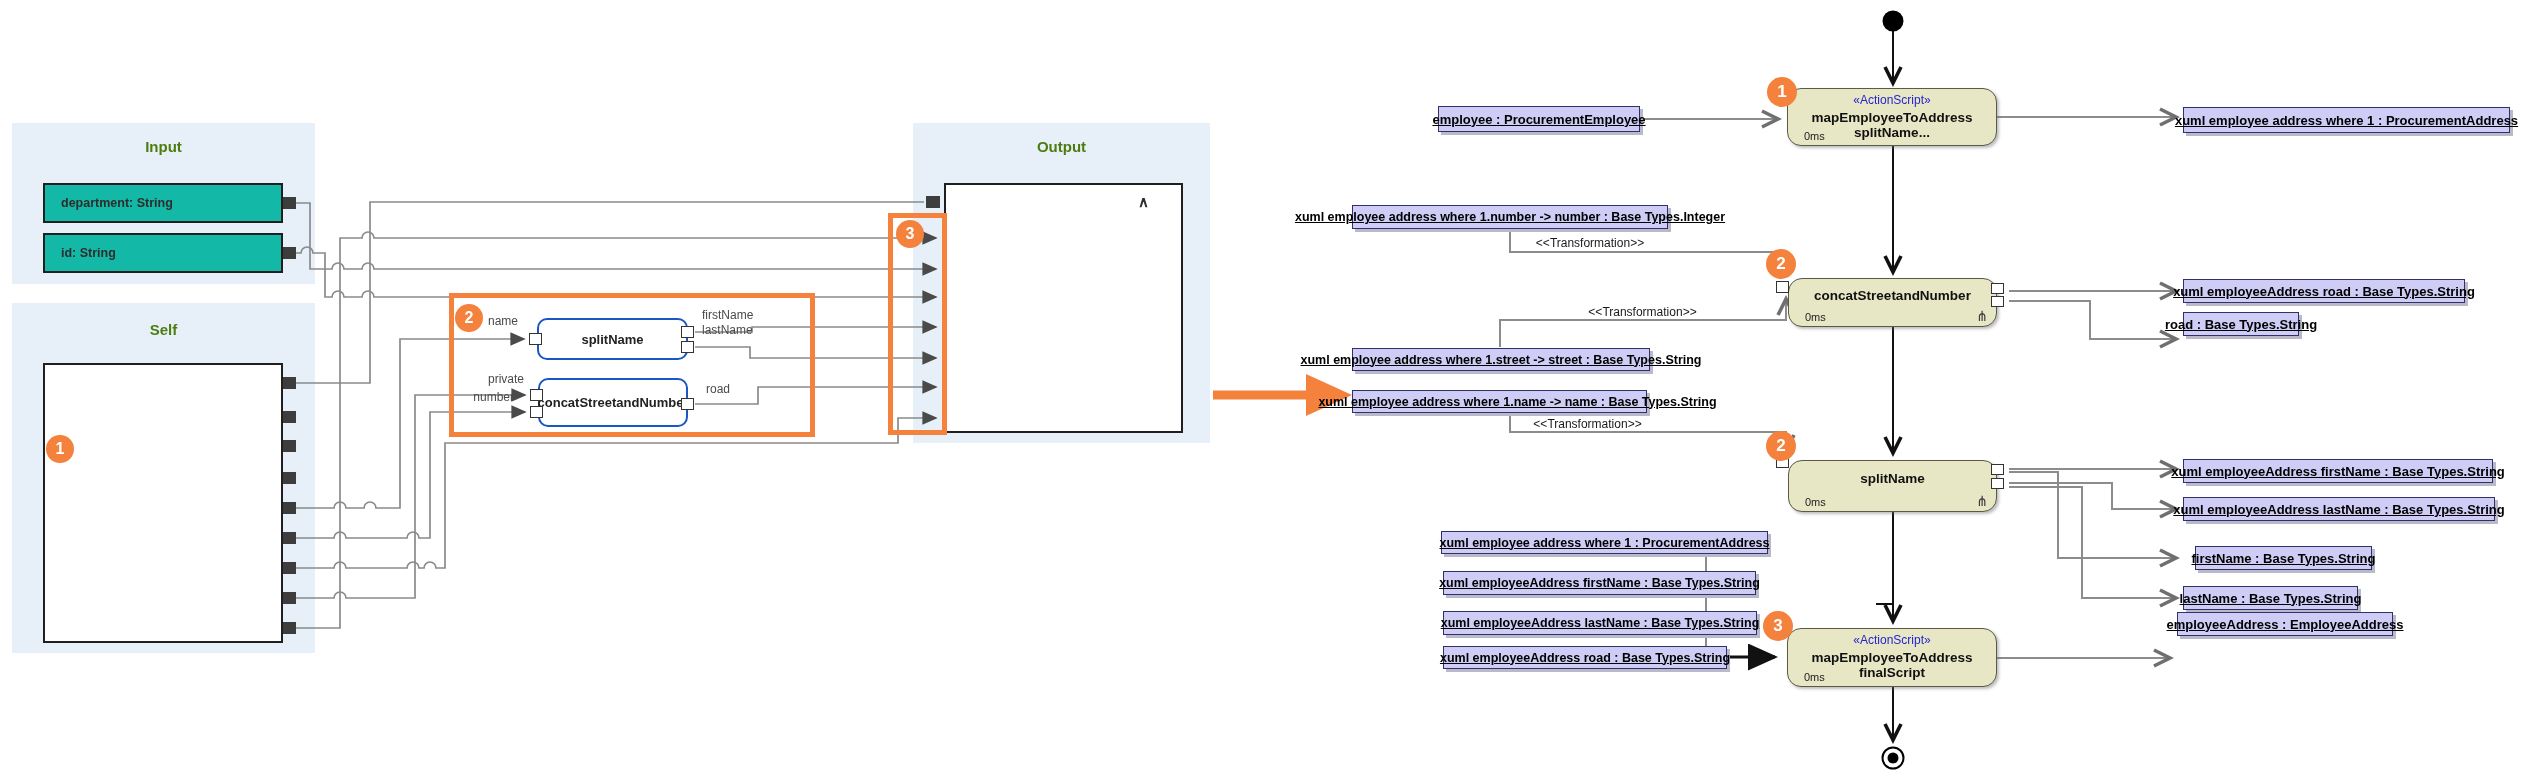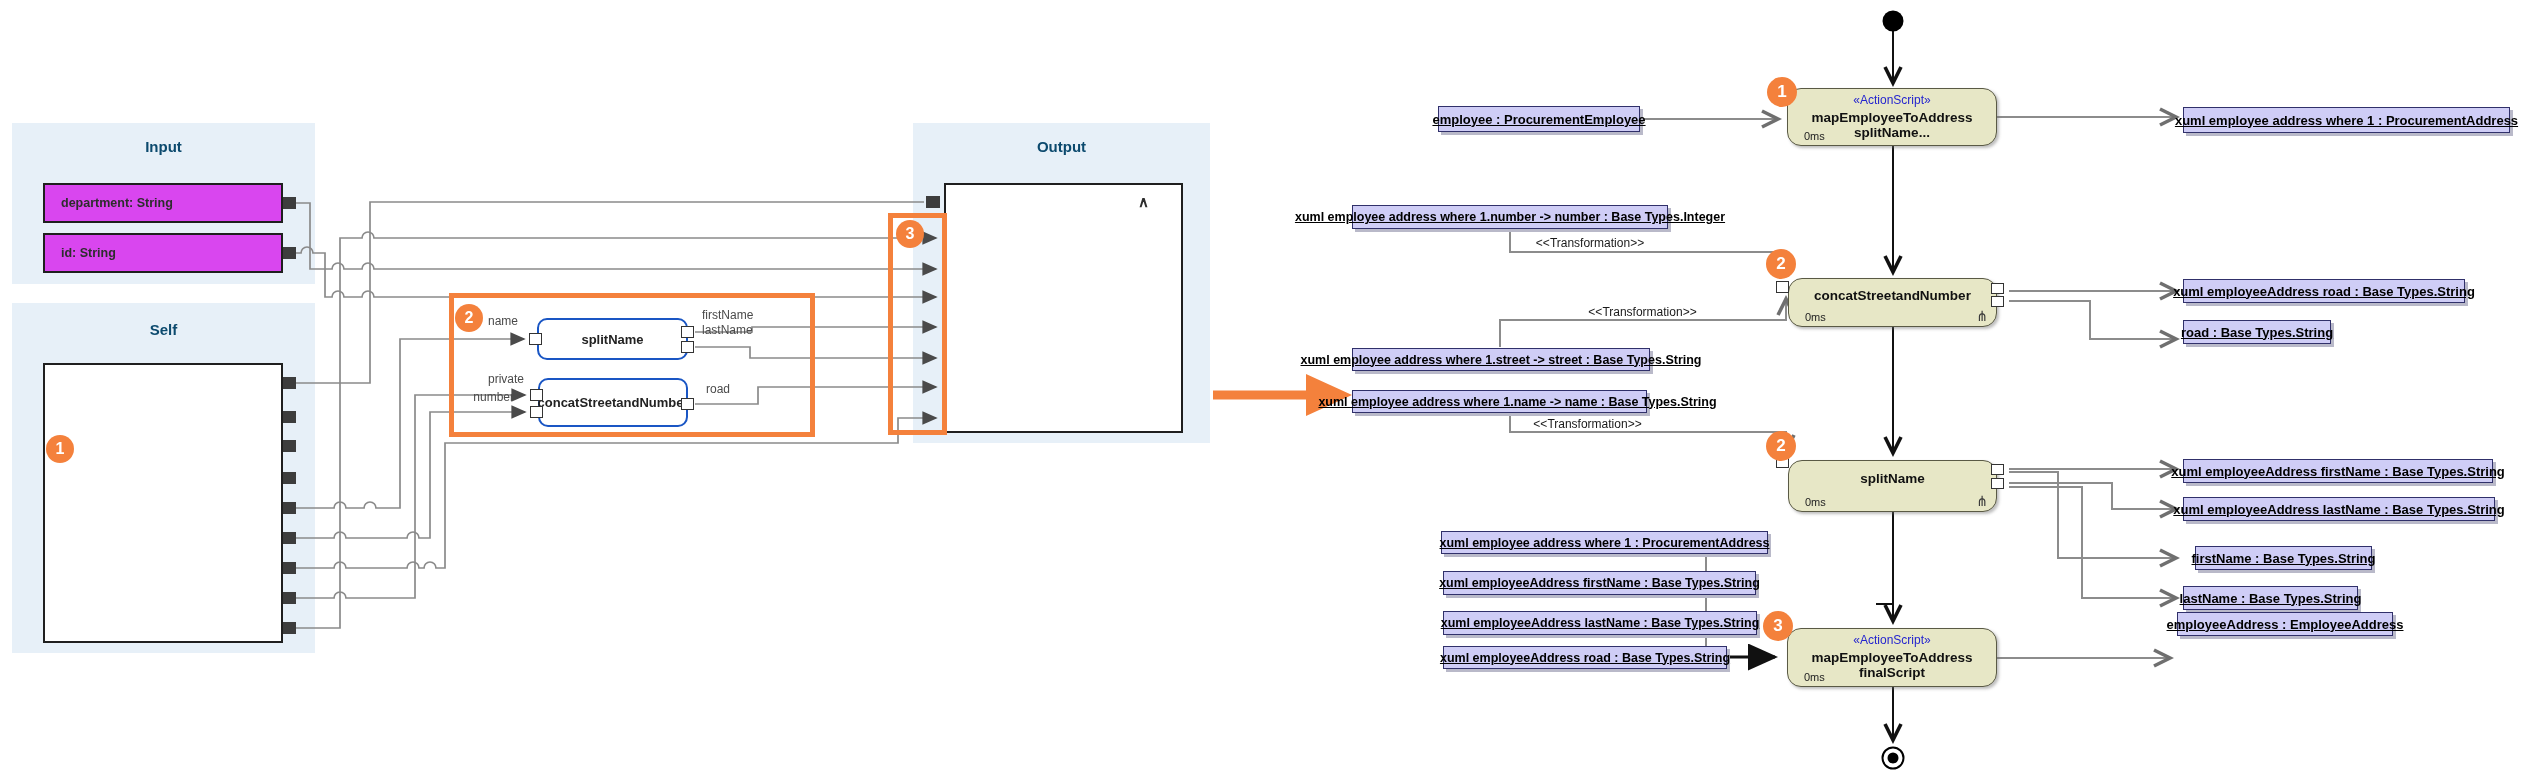--- a/index.html
+++ b/index.html
@@ -2,23 +2,23 @@
 <html><head>
 <meta charset="utf-8">
 <style>
   * { margin:0; padding:0; box-sizing:border-box; }
   html,body { background:#ffffff; }
   body { font-family:"Liberation Sans", sans-serif; }
   #stage { position:relative; width:2521px; height:778px; background:#fff; overflow:hidden; }
 
   .abs { position:absolute; }
   .panel { background:#e7f0f8; z-index:0; }
-  .panel-title { position:absolute; width:100%; text-align:center; font-size:15px; font-weight:700; color:#0c4a6e; }
-
-  .irow { position:absolute; background:#d946ef; border:2.5px solid #1f1f1f; z-index:2;
+  .panel-title { position:absolute; width:100%; text-align:center; font-size:15px; font-weight:700; color:#4d7c0f; }
+
+  .irow { position:absolute; background:#14b8a6; border:2.5px solid #1f1f1f; z-index:2;
           display:flex; align-items:center; padding-left:16px;
           font-size:12.5px; font-weight:700; color:#2d2d2d; }
   .bigbox { position:absolute; background:#fff; border:2.5px solid #1f1f1f; z-index:2; }
   .rowtext { position:absolute; font-size:12.5px; font-weight:700; color:#2d2d2d; line-height:1.15; }
   .rowicon { position:absolute; font-size:13px; font-weight:700; color:#2d2d2d; cursor:pointer; }
   .port { position:absolute; width:13px; height:12px; background:#3d3d3d; z-index:3; }
 
   .fnbox { position:absolute; background:#fff; border:2px solid #1a56c4; border-radius:10px; z-index:2;
            display:flex; align-items:center; justify-content:center;
            font-size:13px; font-weight:700; color:#222; }
@@ -271,21 +271,21 @@
   <div class="obox" style="left:1443px;top:646px;width:284px;height:23px;font-size:12.5px;">
     <span>xuml employeeAddress road : Base Types.String</span>
   </div>
 
   <div class="obox" style="left:2183px;top:107px;width:327px;height:26px;">
     <span>xuml employee address where 1 : ProcurementAddress</span>
   </div>
   <div class="obox" style="left:2183px;top:279px;width:282px;height:24px;">
     <span>xuml employeeAddress road : Base Types.String</span>
   </div>
-  <div class="obox" style="left:2183px;top:320px;width:148px;height:24px;justify-content:center;">
+  <div class="obox" style="left:2183px;top:312px;width:116px;height:24px;justify-content:center;">
     <span>road : Base Types.String</span>
   </div>
   <div class="obox" style="left:2183px;top:459px;width:310px;height:24px;">
     <span>xuml employeeAddress firstName : Base Types.String</span>
   </div>
   <div class="obox" style="left:2183px;top:497px;width:312px;height:24px;">
     <span>xuml employeeAddress lastName : Base Types.String</span>
   </div>
   <div class="obox" style="left:2183px;top:546px;width:177px;height:24px;margin-left:12px;">
     <span>firstName : Base Types.String</span>

